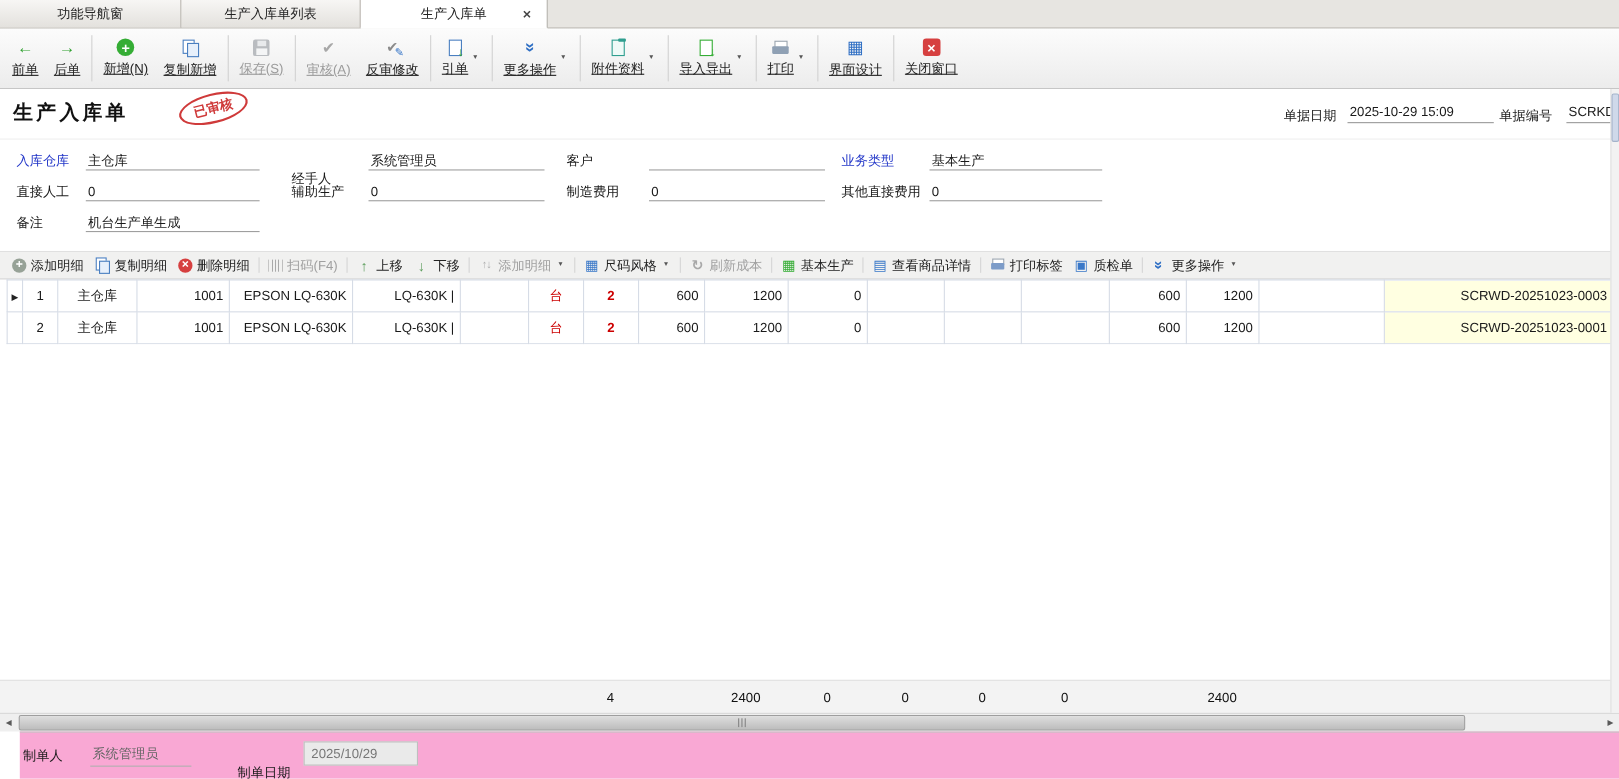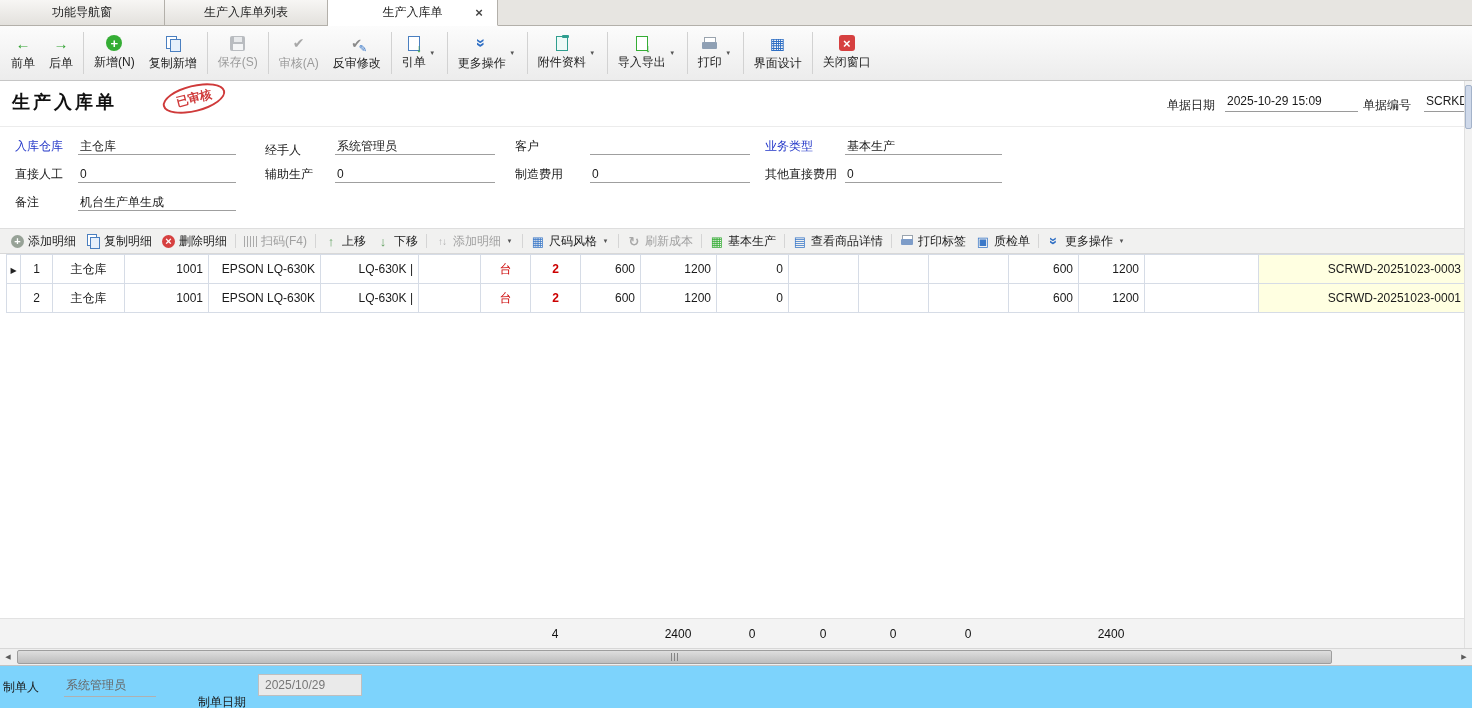--- a/index.html
+++ b/index.html
@@ -12,21 +12,21 @@
   .tab{position:relative;display:flex;align-items:center;justify-content:center;border-right:1px solid #b3b0aa;background:linear-gradient(#f7f6f4,#e3e1dd);color:#222;cursor:pointer;}
   .tab.active{background:#fff;margin-bottom:-1px;border-bottom:1px solid #fff;}
   .tab-close{position:absolute;right:11px;top:5px;width:14px;height:14px;display:flex;align-items:center;justify-content:center;color:#444;font-weight:bold;}
   .tab-close::before{content:"×";font-size:13px;}
   .tab-filler{flex:1;}
 
   
   .toolbar{height:55px;background:linear-gradient(#fcfcfc,#ececec);border-bottom:1px solid #c6c6c6;display:flex;align-items:center;padding:0 4px;flex:none;}
   .tbtn{display:flex;align-items:center;gap:2px;padding:3px 7px;border-radius:3px;}
   .tbtn .stack{display:flex;flex-direction:column;align-items:center;gap:3px;}
-  .tbtn .lb{white-space:nowrap;color:#222;}
+  .tbtn .lb{white-space:nowrap;color:#222;text-decoration:underline;}
   .tbtn.disabled .lb{color:#9b9b9b;}
   .tsep{width:1px;align-self:stretch;margin:6px 3px;background:#d2d2d2;flex:none;}
   .dd{width:9px;display:inline-flex;justify-content:center;}
   .dd::before{content:"▼";font-size:6px;color:#555;}
 
   .ic{position:relative;display:inline-flex;align-items:center;justify-content:center;width:17px;height:17px;flex:none;}
   .i-arrow-left::before{content:"←";color:#31a231;font-weight:bold;font-size:15px;}
   .i-arrow-right::before{content:"→";color:#31a231;font-weight:bold;font-size:15px;}
   .i-plus-circle{background:#35ad35;border-radius:50%;width:16px;height:16px;}
   .i-plus-circle::before{content:"+";color:#fff;font-weight:bold;font-size:13px;line-height:1;}
@@ -117,21 +117,21 @@
   .hscroll{height:17px;background:#efefef;border-top:1px solid #d7d7d7;position:relative;flex:none;}
   .hs-left,.hs-right{position:absolute;top:0;width:16px;height:16px;display:flex;align-items:center;justify-content:center;color:#5a5a5a;}
   .hs-left{left:0;}
   .hs-left::before{content:"◀";font-size:7px;}
   .hs-right{right:0;}
   .hs-right::before{content:"▶";font-size:7px;}
   .hs-thumb{position:absolute;left:17px;top:1px;width:1315px;height:14px;background:linear-gradient(#dedede,#bdbdbd);border:1px solid #9e9e9e;border-radius:2px;display:flex;align-items:center;justify-content:center;gap:2px;}
   .hs-grip{width:1px;height:8px;background:#848484;}
 
   
-  .footer{height:43px;background:#7dd3fc;border-top:1px solid #c3c3c3;position:relative;flex:none;}
+  .footer{height:43px;background:#f9a8d4;border-top:1px solid #c3c3c3;position:relative;flex:none;margin-left:18px;}
   .f-creator-label{position:absolute;left:3px;top:13px;}
   .f-creator{position:absolute;left:64px;top:11px;width:92px;border-bottom:1px solid #b0b0b0;color:#666;padding:0 2px 2px;}
   .f-date-label{position:absolute;left:198px;top:28px;}
   .f-date{position:absolute;left:258px;top:8px;width:104px;height:22px;line-height:20px;background:#eaeaea;border:1px solid #bfbfbf;color:#777;padding:0 6px;}
 
   
   .vscroll{position:absolute;right:0;top:81px;width:8px;height:567px;background:#f2f2f2;border-left:1px solid #e0e0e0;}
   .vs-thumb{position:absolute;top:4px;left:0;width:7px;height:44px;background:#cfd9ea;border:1px solid #a4b3ca;border-radius:2px;}
 </style>
 </head>
@@ -260,21 +260,21 @@
     <div class="stamp">已审核</div>
     <div class="doc-date-label">单据日期</div>
     <div class="doc-date">2025-10-29 15:09</div>
     <div class="doc-no-label">单据编号</div>
     <div class="doc-no">SCRKD-</div>
   </div>
 
   <div class="form">
     <div class="flabel link" style="left:15px;top:10px">入库仓库</div>
     <div class="fval" style="left:78px;top:10px;width:158px">主仓库</div>
-    <div class="flabel" style="left:265px;top:14px">经手人</div>
+    <div class="flabel" style="left:265px;top:26px">经手人</div>
     <div class="fval" style="left:335px;top:10px;width:160px">系统管理员</div>
     <div class="flabel" style="left:515px;top:10px">客户</div>
     <div class="fval" style="left:590px;top:10px;width:160px"></div>
     <div class="flabel link u" style="left:765px;top:10px">业务类型</div>
     <div class="fval" style="left:845px;top:10px;width:157px">基本生产</div>
 
     <div class="flabel" style="left:15px;top:38px">直接人工</div>
     <div class="fval" style="left:78px;top:38px;width:158px">0</div>
     <div class="flabel" style="left:265px;top:38px">辅助生产</div>
     <div class="fval" style="left:335px;top:38px;width:160px">0</div>

